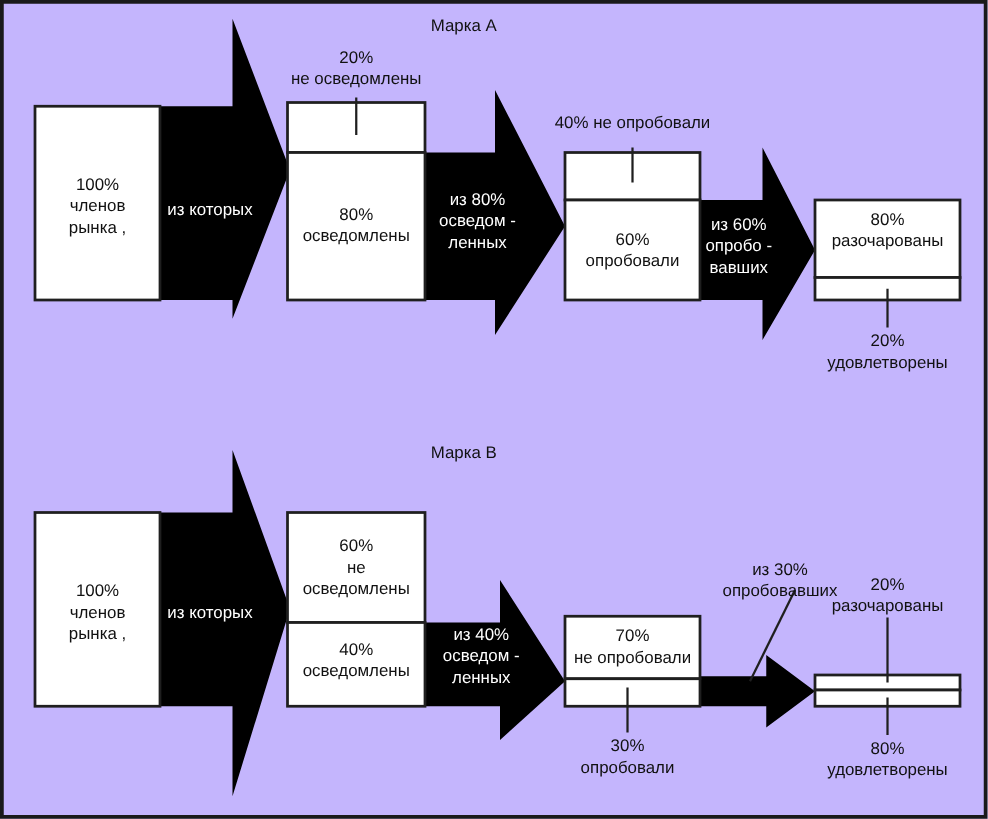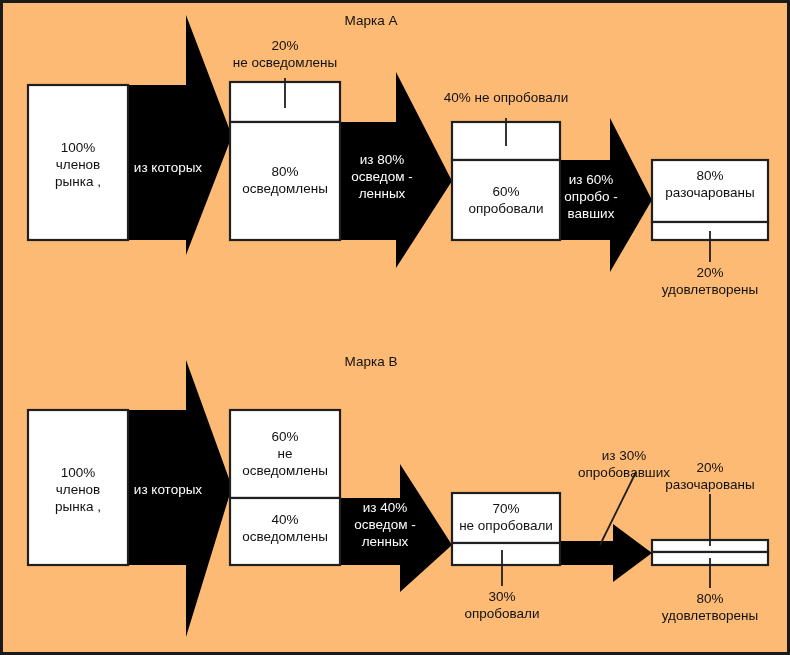--- a/index.html
+++ b/index.html
@@ -1,18 +1,18 @@
 <!DOCTYPE html>
 <html><head>
 <meta charset="utf-8">
 <style>
   html,body{margin:0;padding:0;background:#ffffff;}
   body{width:790px;height:655px;overflow:hidden;
        font-family:"Liberation Sans","DejaVu Sans",sans-serif;}
-  #stage{position:relative;width:790px;height:655px;background:#fdba74;}
+  #stage{position:relative;width:790px;height:655px;background:#c4b5fd;}
   #frame{position:absolute;left:0;top:0;width:790px;height:655px;
          box-sizing:border-box;border:3px solid #1a1a1a;}
   svg{position:absolute;left:0;top:0;width:790px;height:655px;}
   .bx{fill:#ffffff;stroke:#1f1f1f;stroke-width:2.2;}
   .arw{fill:#000000;}
   .lead{stroke:#1f1f1f;stroke-width:1.8;fill:none;}
   text{font-family:"Liberation Sans","DejaVu Sans",sans-serif;
        font-size:13.5px;fill:#111111;}
   text.onblack{fill:#ffffff;}
   text.ttl{font-size:13.5px;fill:#111;}

